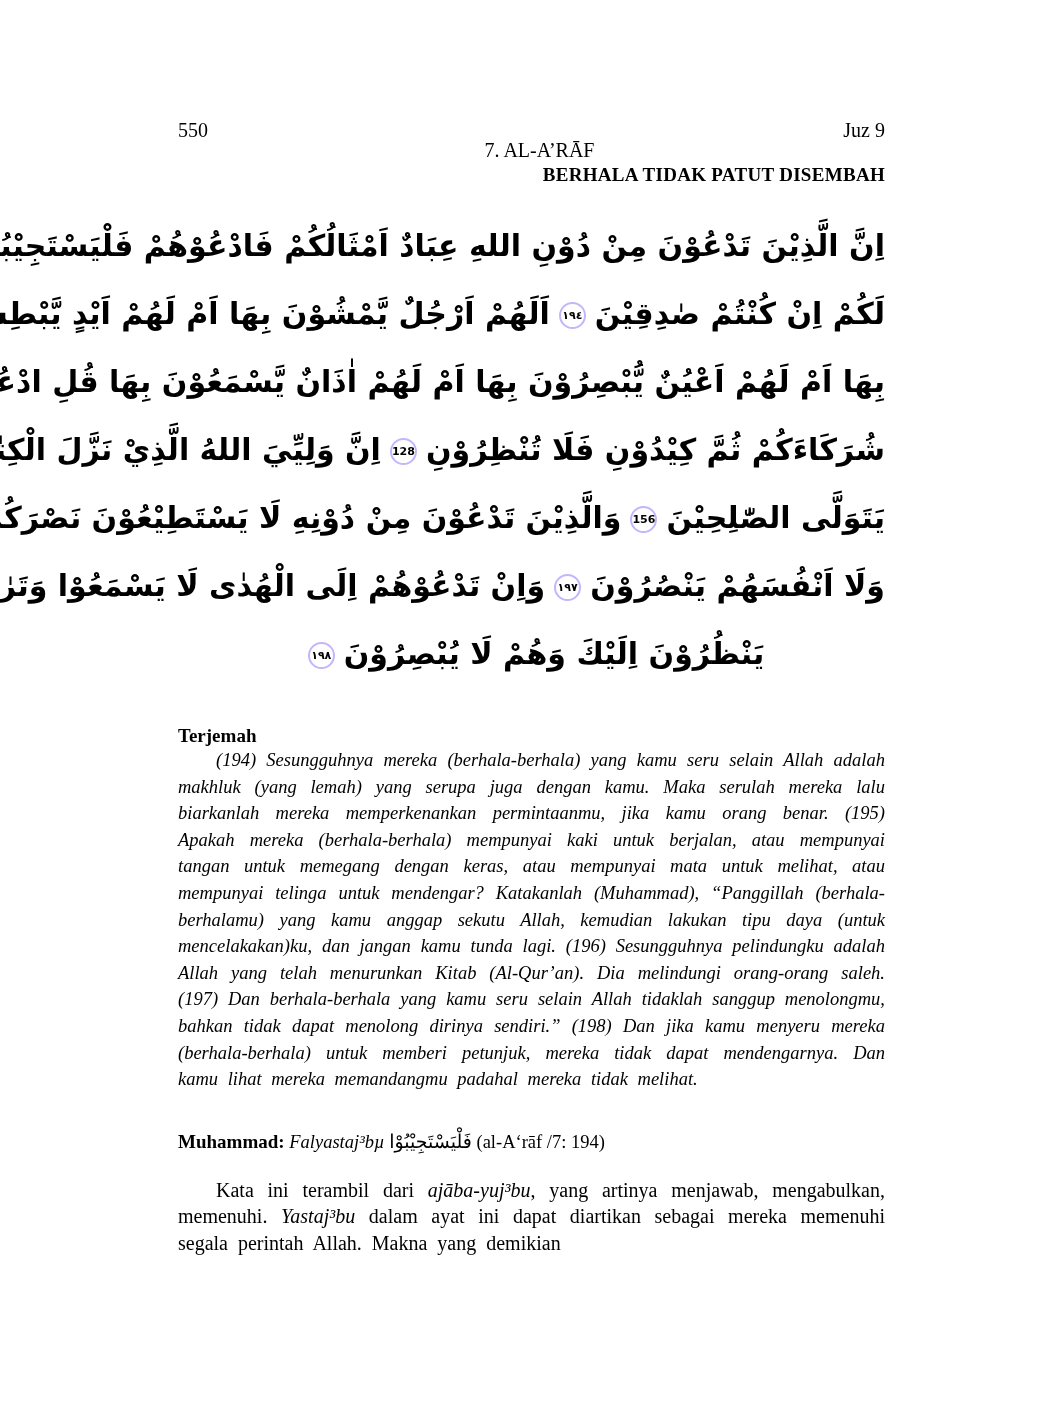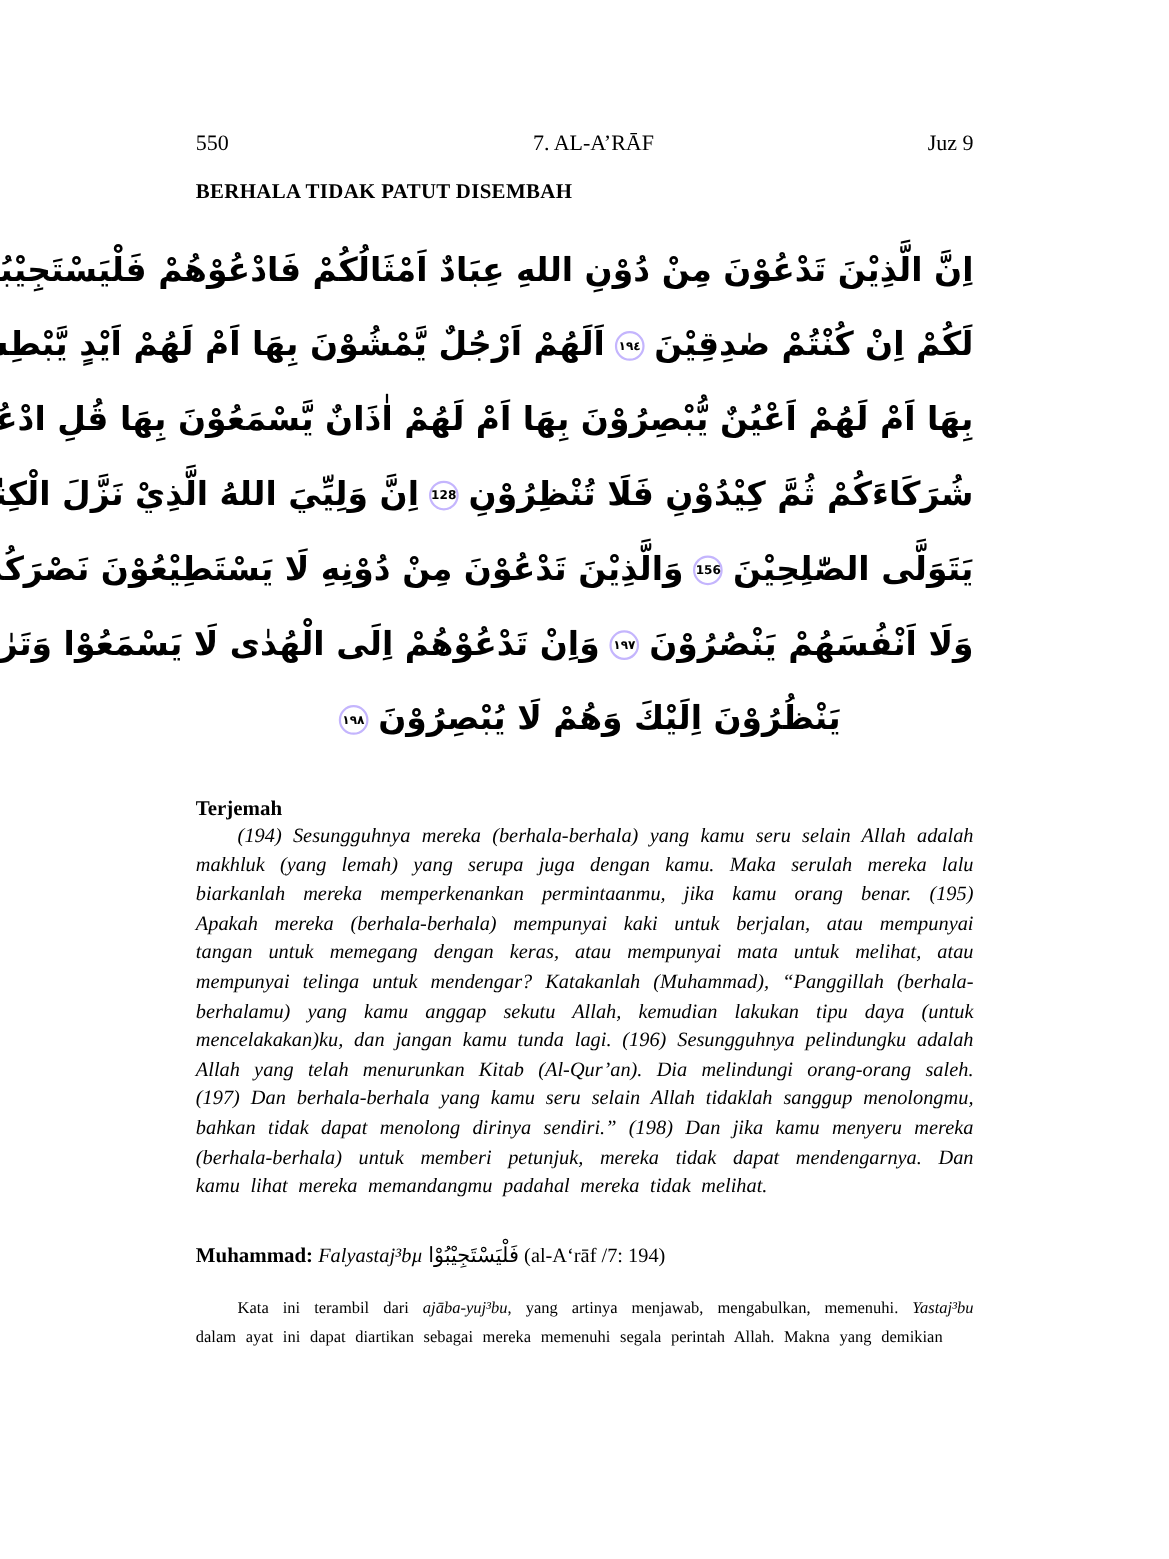--- a/index.html
+++ b/index.html
@@ -17,27 +17,27 @@
   }
   
   .running-header {
     display: flex;
     justify-content: space-between;
     align-items: baseline;
     font-size: 20px;
     line-height: 1.2;
   }
   .running-header .center { 
-    position: absolute; left: 16px; right: 0; text-align: center;
+    position: absolute; left: 16px; right: 0; text-align: center; margin-top: 20px;
   }
   .running-header { position: relative; }
   
   .section-title {
     margin-top: 22px;
-    text-align: left;
+    text-align: right;
     font-size: 19px;
     font-weight: bold;
     letter-spacing: 0.3px;
   }
   
   .quran-block {
     margin-top: 26px;
     direction: rtl;
     font-family: "DejaVu Sans", sans-serif;
     font-weight: bold;
@@ -90,21 +90,21 @@
   .kosakata-line .label { font-weight: bold; font-size: 19px; }
   .kosakata-line .translit { font-style: italic; }
   .kosakata-line .ar-inline {
     font-family: Liberation Sans, sans-serif;
     font-size: 19px;
     direction: rtl;
     unicode-bidi: embed;
   }
   .kosakata-para {
     margin-top: 20px;
-    font-size: 15px;
+    font-size: 20px;
     line-height: 26.6px;
     text-align: justify;
     text-indent: 38px;
     word-spacing: 5px;
   }
   .kosakata-para .it { font-style: italic; }
 </style>
 </head>
 <body>
 

